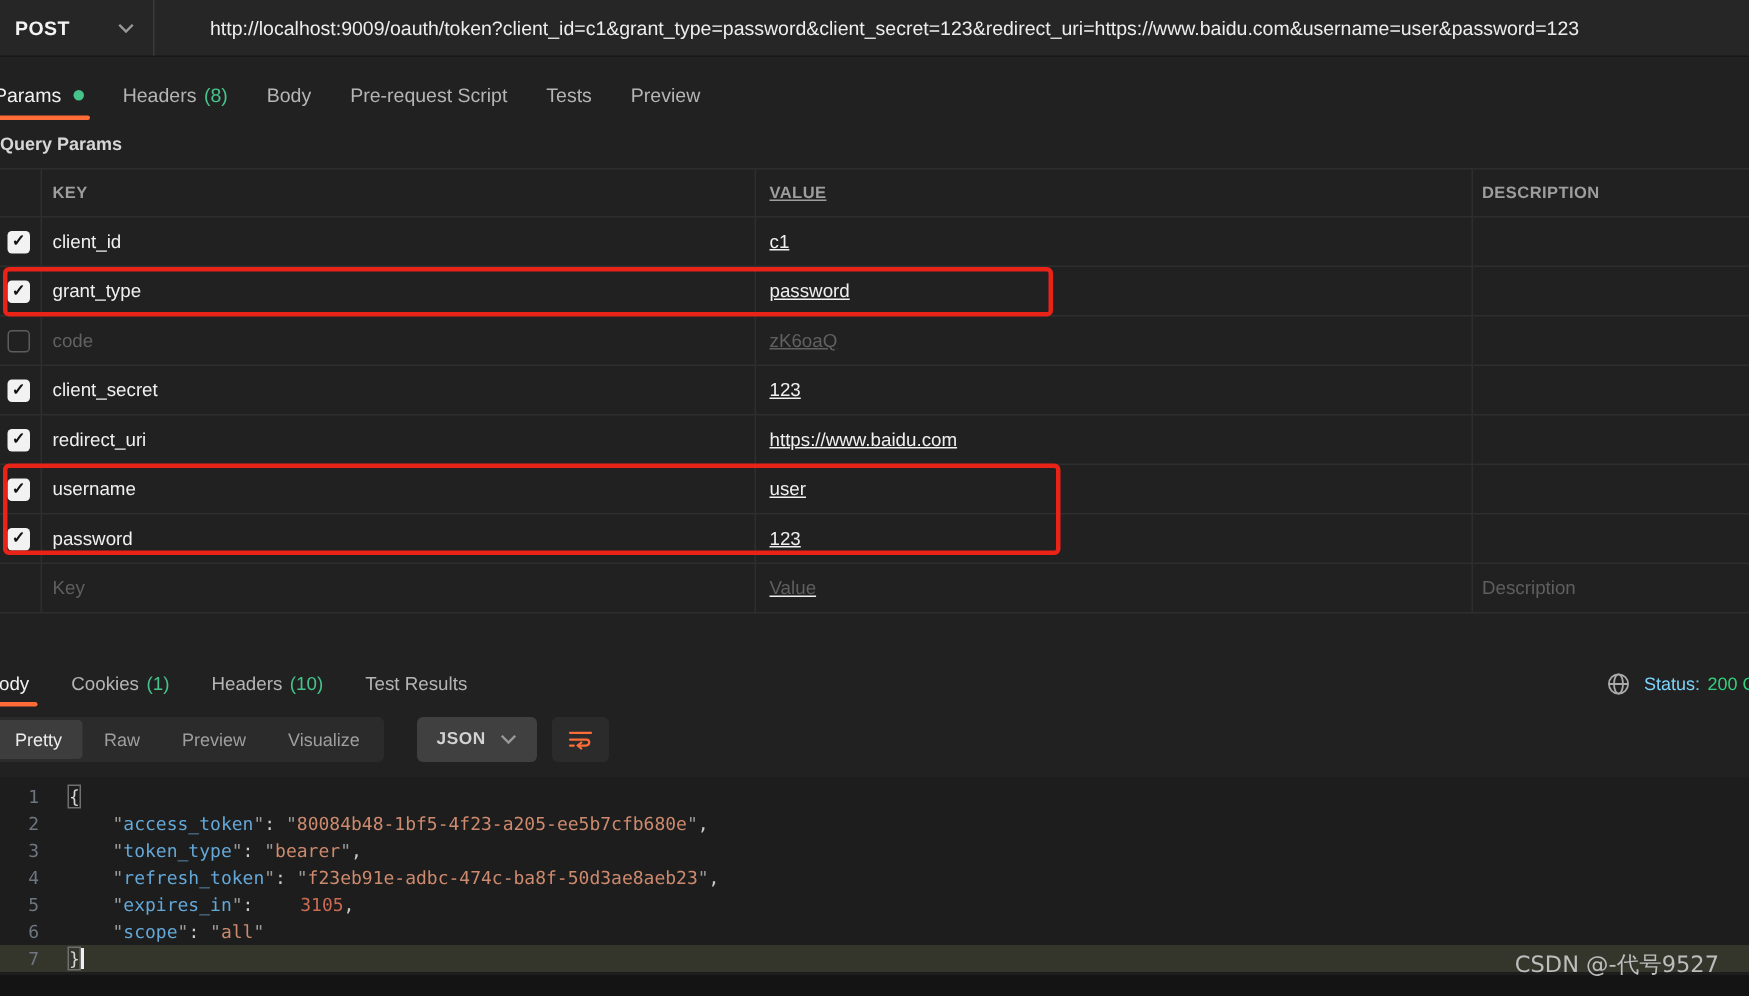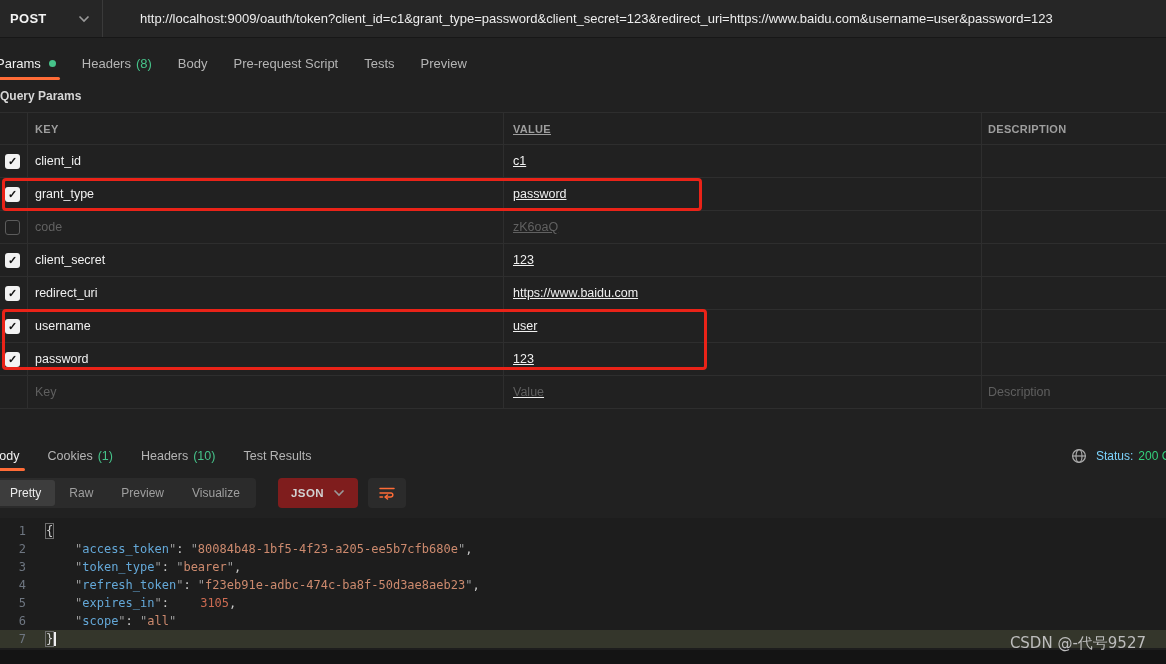--- a/index.html
+++ b/index.html
@@ -70,21 +70,21 @@
   .status-label { font-size:12px; color:#7dd3fc; margin-right:5px; }
   .status-value { font-size:12px; color:var(--status-green); }
 
   
   .resp-toolbar { position:absolute; top:478px; left:0; height:30px; }
   .seg-group { position:absolute; left:-6px; top:0; height:30px; display:flex; align-items:center;
     background:#2b2b2b; border-radius:4px; padding:2px; }
   .seg { height:26px; display:flex; align-items:center; padding:0 14px; font-size:12px;
     color:#9f9f9f; border-radius:3px; cursor:pointer; }
   .seg.active { background:#3d3d3d; color:#ececec; }
-  .lang-select { position:absolute; left:278px; top:0; width:80px; height:30px; background:#7f1d1d;
+  .lang-select { position:absolute; left:278px; top:0; width:80px; height:30px; background:#404040;
     border-radius:4px; display:flex; align-items:center; justify-content:center; gap:9px; cursor:pointer; }
   .lang-label { font-size:11.5px; font-weight:bold; color:#d2d2d2; letter-spacing:.4px; }
   .fmt-btn { position:absolute; left:368px; top:0; width:38px; height:30px; background:#2b2b2b;
     border-radius:4px; display:flex; align-items:center; justify-content:center; cursor:pointer; }
   .fmt-icon { width:16px; height:14px; }
   .fmt-icon path { fill:none; stroke:var(--accent); stroke-width:1.5; stroke-linecap:round; }
 
   
   .code-area { position:absolute; top:518px; left:0; width:1166px; height:146px;
     background:#1d1d1d; padding-top:4px; font-family:"DejaVu Sans Mono", monospace; font-size:12px; }

